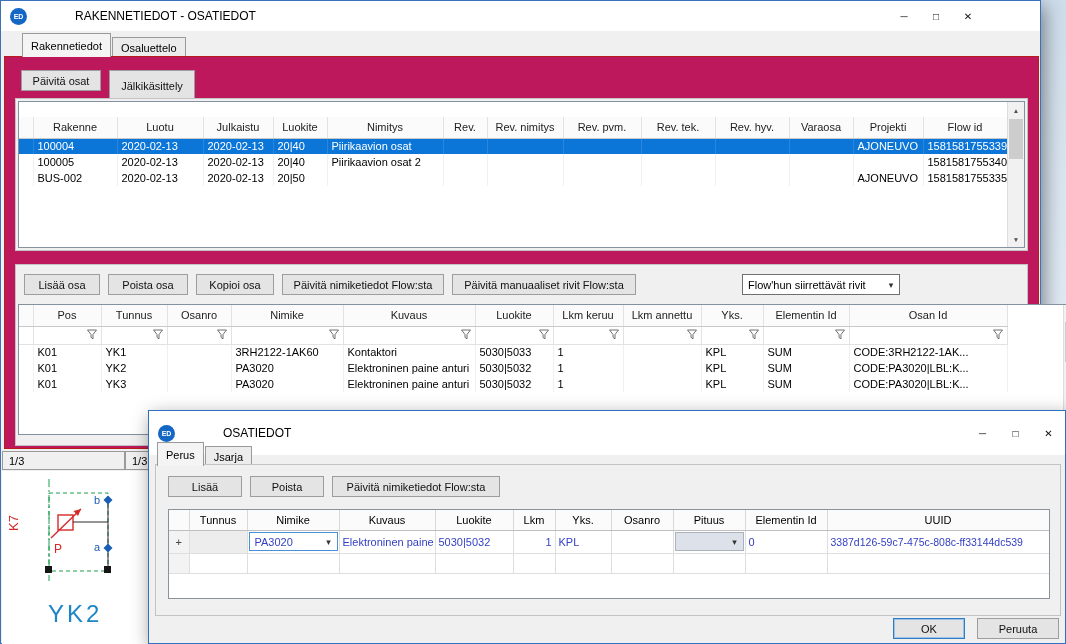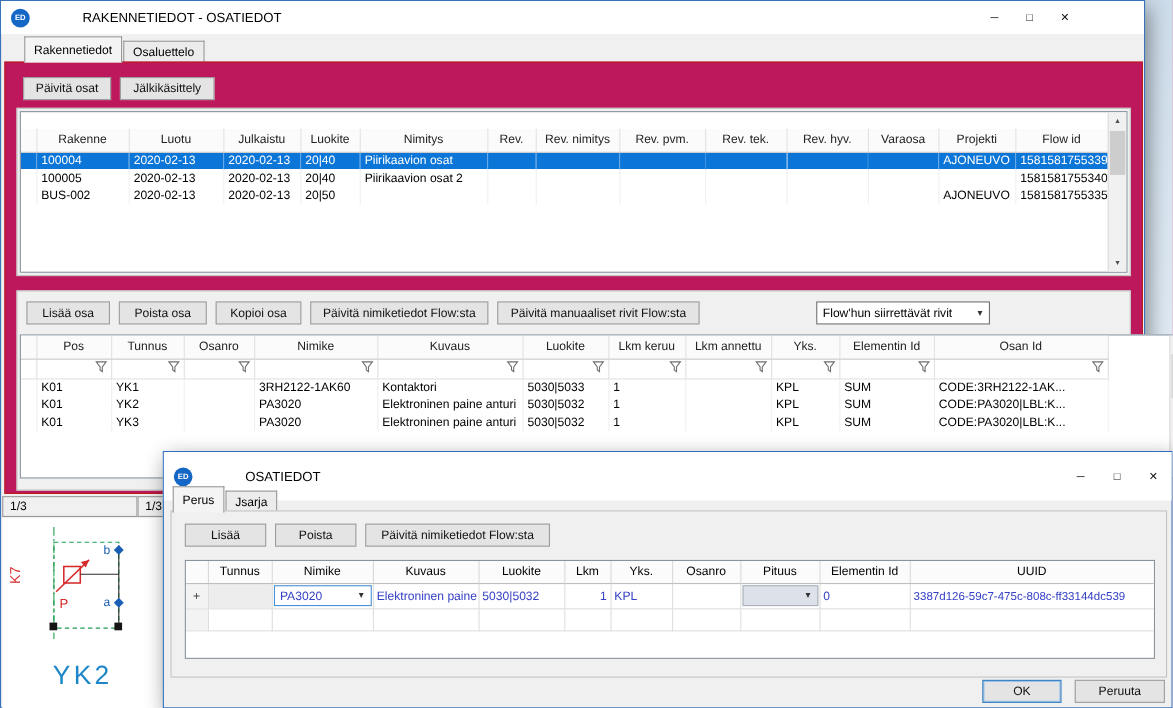--- a/index.html
+++ b/index.html
@@ -61,21 +61,21 @@
     </div>
   </div>
 
   <div class="tabstrip" style="left:21px;top:32px;">
     <div class="tab active">Rakennetiedot</div>
     <div class="tab">Osaluettelo</div>
   </div>
 
   <div class="tabpage" style="left:3px;top:55px;width:1035px;height:393px;">
     <div class="btn" style="left:16px;top:13px;width:80px;height:21px;">Päivitä osat</div>
-    <div class="btn" style="left:104px;top:13px;width:86px;height:21px;">Jälkikäsittely</div>
+    <div class="btn" style="left:104px;top:13px;width:86px;height:32px;">Jälkikäsittely</div>
 
     <div class="frame" style="left:10px;top:41px;width:1013px;height:153px;">
       <div class="gridwrap" style="left:2px;top:2px;width:1007px;height:147px;">
         <table class="grid" style="width:988px;margin-top:15px;">
           <colgroup>
             <col style="width:14px">
               <col style="width:84px">
               <col style="width:86px">
               <col style="width:70px">
               <col style="width:54px">

